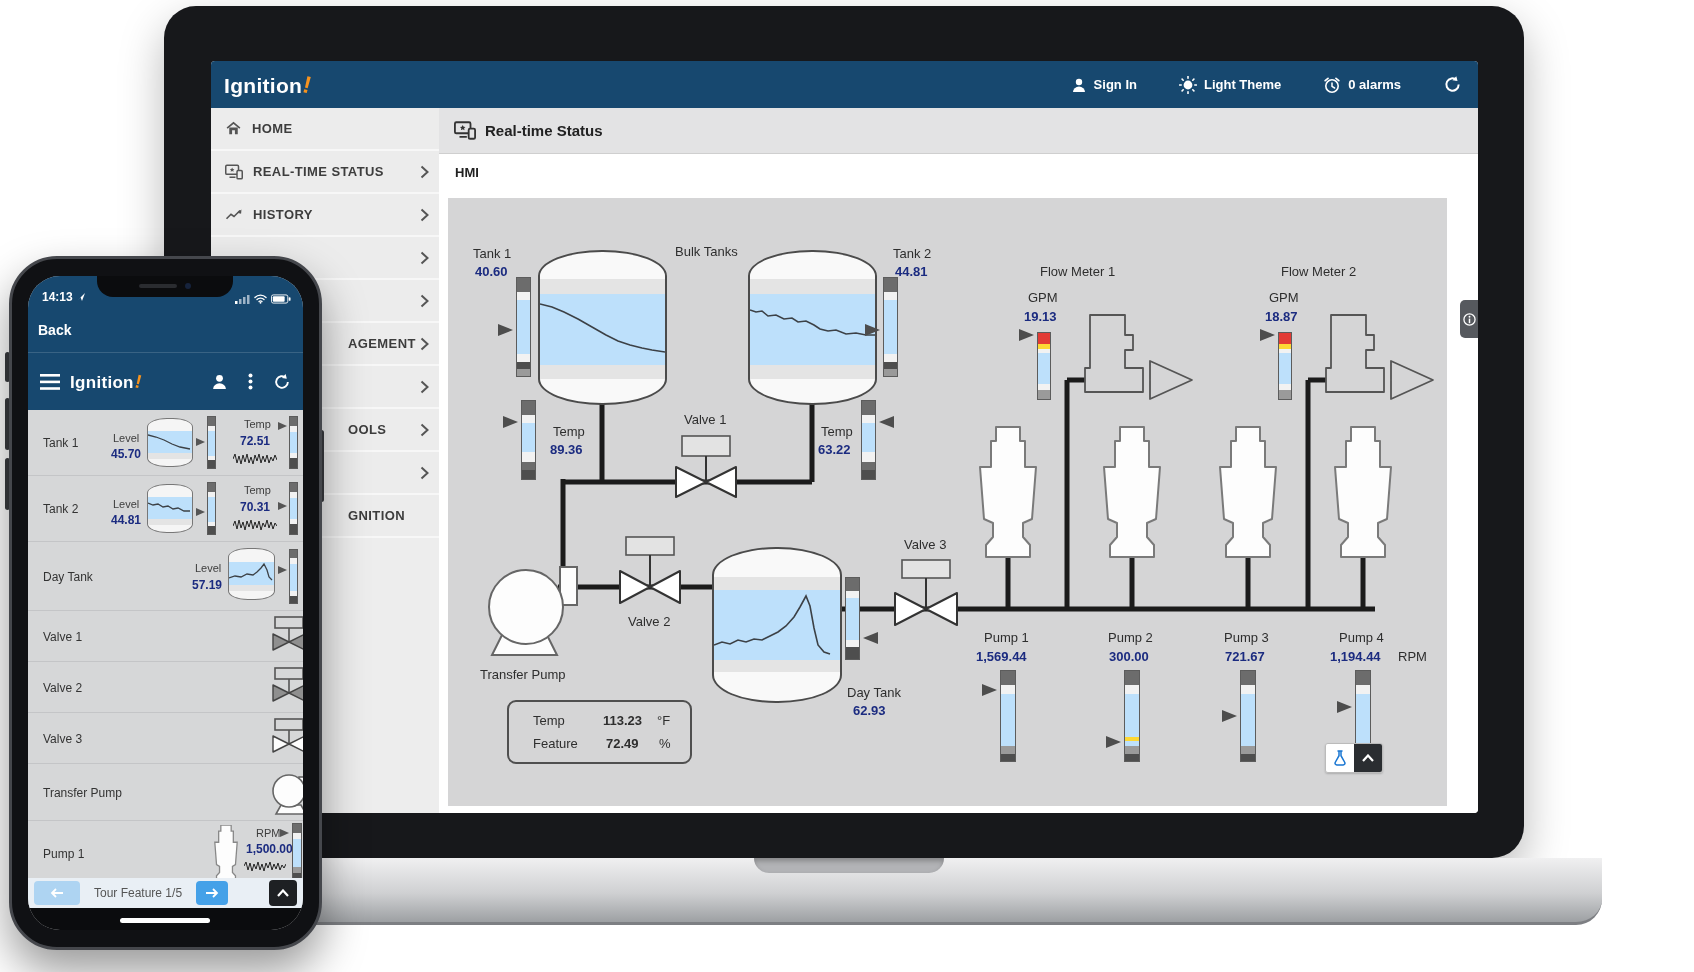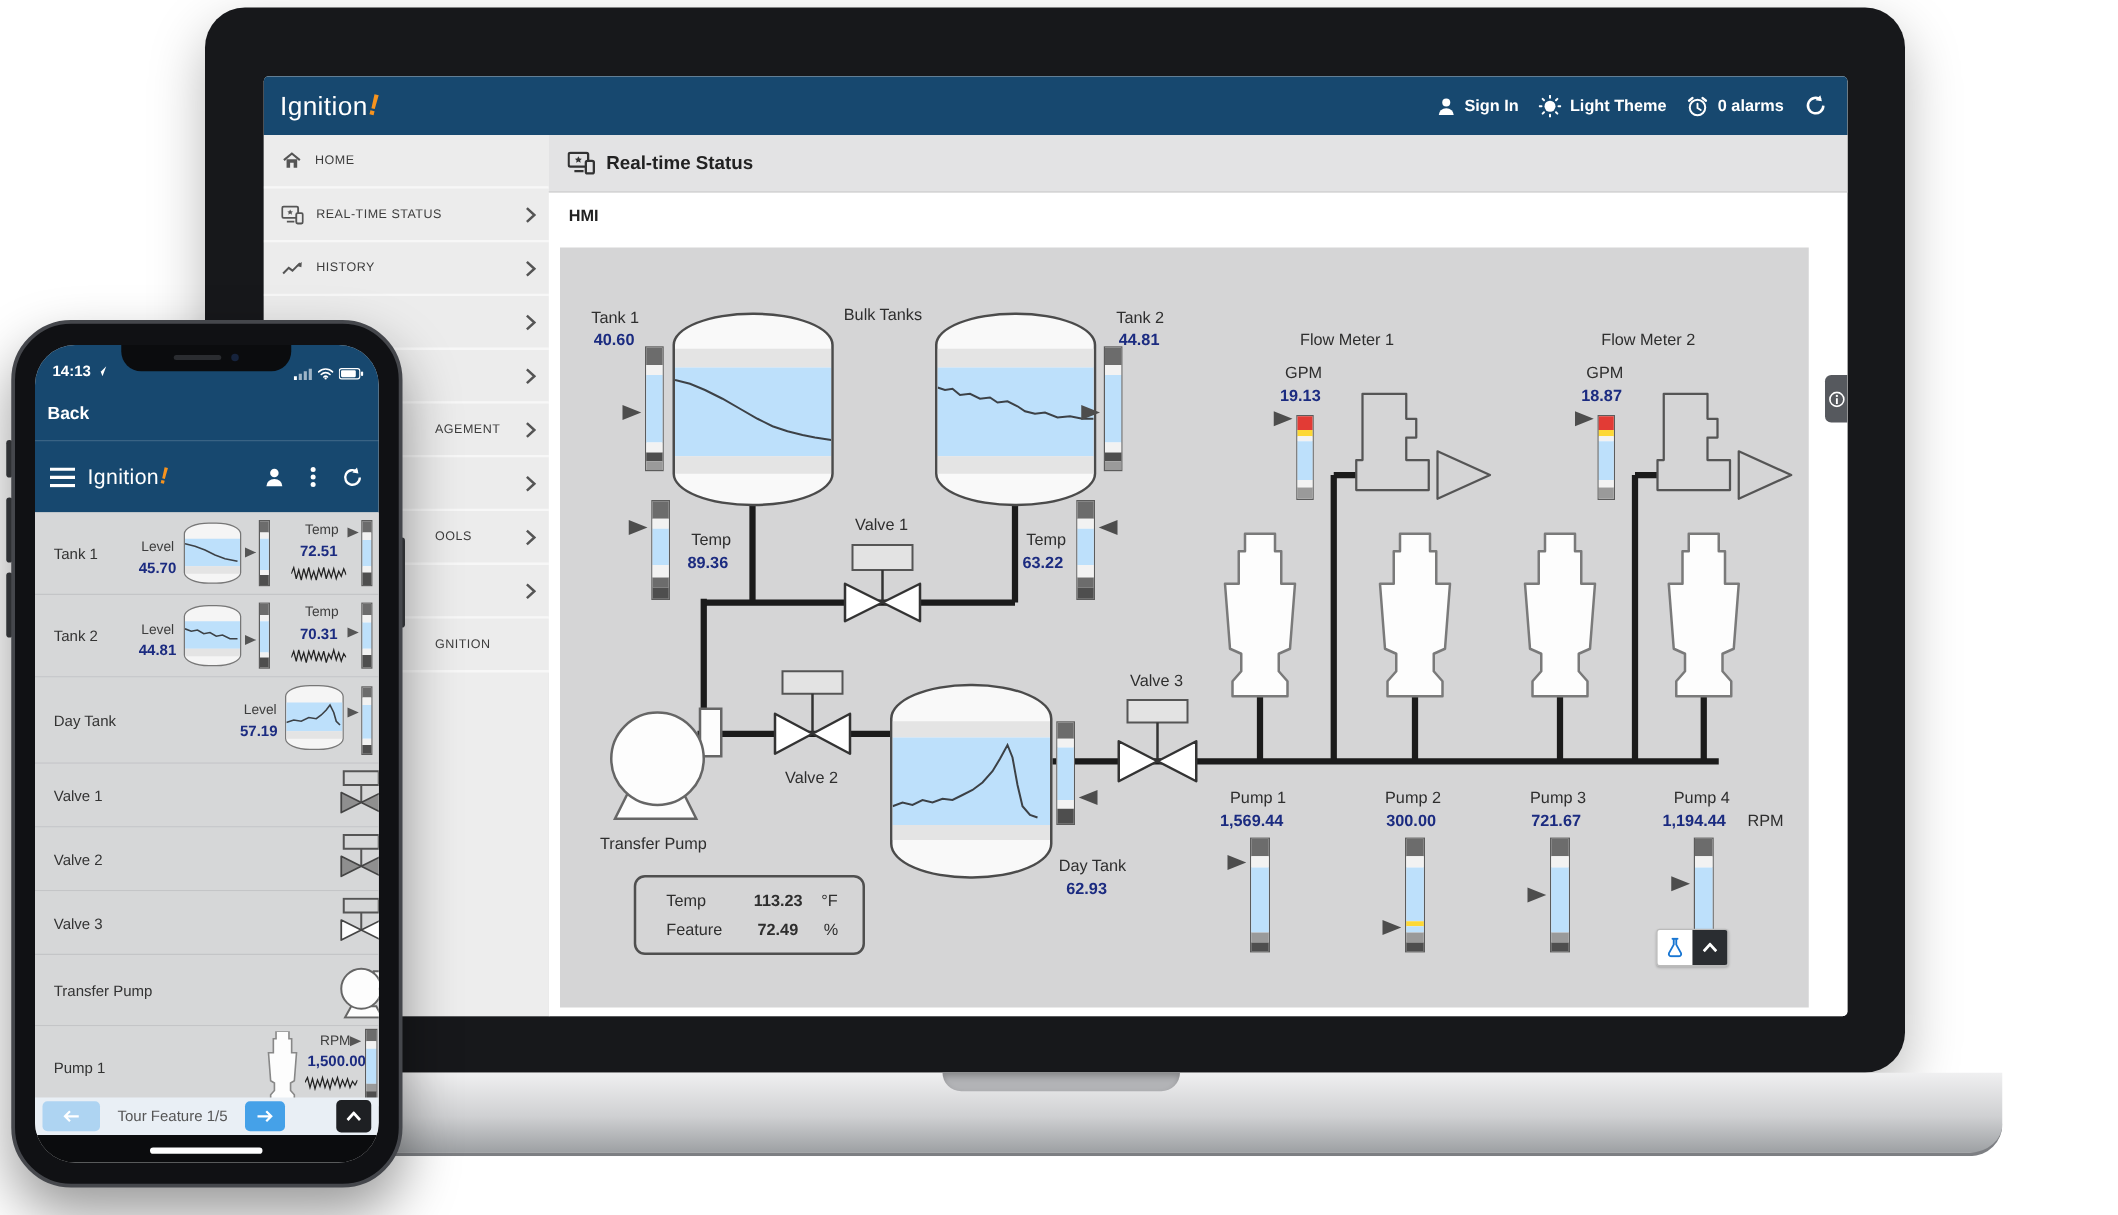--- a/index.html
+++ b/index.html
@@ -11,32 +11,32 @@
   #laptop-screen{position:absolute;left:211px;top:61px;width:1267px;height:752px;background:#fff;
     border-radius:4px;overflow:hidden}
   #laptop-base{position:absolute;left:98px;top:858px;width:1504px;height:64px;
     background:linear-gradient(#f0f0f1,#cfd0d2 55%,#9da0a3);border-radius:0 0 26px 26px;
     border-bottom:3px solid #7d7f83}
   #base-notch{position:absolute;left:754px;top:858px;width:190px;height:15px;background:#b2b3b6;
     border-radius:0 0 16px 16px;box-shadow:inset 0 3px 5px rgba(0,0,0,.25)}
   
   .topbar{position:absolute;left:0;top:0;width:100%;height:47px;background:#17486F;display:flex;
     align-items:center;color:#fff}
-  .logo{font-size:21px;font-weight:normal;color:#fff;letter-spacing:.3px}
+  .logo{font-size:21px;font-weight:bold;color:#fff;letter-spacing:.3px}
   .bang{color:#F7931E;font-weight:900;display:inline-block;transform:rotate(14deg);font-size:24px;margin-left:1px}
   .tb-group{display:flex;align-items:center;gap:7px;font-size:13px;font-weight:600;cursor:pointer}
   
   #sidebar{position:absolute;left:0;top:47px;width:228px;height:705px;background:#EDEDED;border-right:1px solid #cfcfcf}
   .tabs{display:flex;height:38px;background:#E6E6E6;border-bottom:1px solid #c6c6c6;position:relative}
   .tab{flex:1;display:flex;align-items:center;justify-content:center;font-size:11.5px;font-weight:bold;
     color:#444;letter-spacing:.5px;cursor:pointer}
   .tab-underline{position:absolute;left:2px;bottom:0;width:112px;height:5px;background:#4D96D8}
   .srow{height:41px;display:flex;align-items:center;background:#ECECEC;border-bottom:2px solid #f7f7f7;
     padding:0 10px 0 14px;cursor:pointer}
-  .srow .slabel{font-size:10px;font-weight:normal;color:#3d3d3d;letter-spacing:.4px;margin-left:10px}
+  .srow .slabel{font-size:13px;font-weight:bold;color:#3d3d3d;letter-spacing:.4px;margin-left:10px}
   .srow .chev{margin-left:auto}
   .srow.frag{padding-left:137px}
   .srow.frag .slabel{margin-left:0}
   
   #main{position:absolute;left:228px;top:47px;width:1039px;height:705px;background:#fff}
   .hdr{position:absolute;left:0;top:0;width:100%;height:46px;background:#E3E3E4;border-bottom:1px solid #cfcfcf;
     display:flex;align-items:center;padding-left:15px;box-sizing:border-box}
   .hdr-title{font-size:15px;font-weight:bold;color:#222;margin-left:9px}
   .hmi-title{position:absolute;left:16px;top:57px;font-size:13px;font-weight:bold;color:#222}
   #canvas{position:absolute;left:9px;top:90px;width:999px;height:608px;background:#D5D5D6}
@@ -99,21 +99,21 @@
 <div id="laptop-base"></div>
 <div id="base-notch"></div>
 
 <div id="laptop-screen">
 
   <div class="topbar">
     <div style="margin-left:13px;display:flex;align-items:baseline">
       <span class="logo">Ignition</span>
         <span class="bang">!</span>
     </div>
-    <div style="margin-left:auto;display:flex;align-items:center;gap:16px;margin-right:16px">
+    <div style="margin-left:auto;display:flex;align-items:center;gap:42px;margin-right:16px">
       <div class="tb-group">
         <svg width="16" height="16" viewBox="0 0 16 16">
             <circle cx="8" cy="5" r="3.2" fill="#fff"></circle>
             <path d="M2,15 a6,5.4 0 0 1 12,0 Z" fill="#fff"></path>
           </svg>
         <span>Sign In</span>
       </div>
       <div class="tb-group">
         <svg width="18" height="18" viewBox="0 0 18 18">
             <circle cx="9" cy="9" r="4.4" fill="#fff"></circle>

